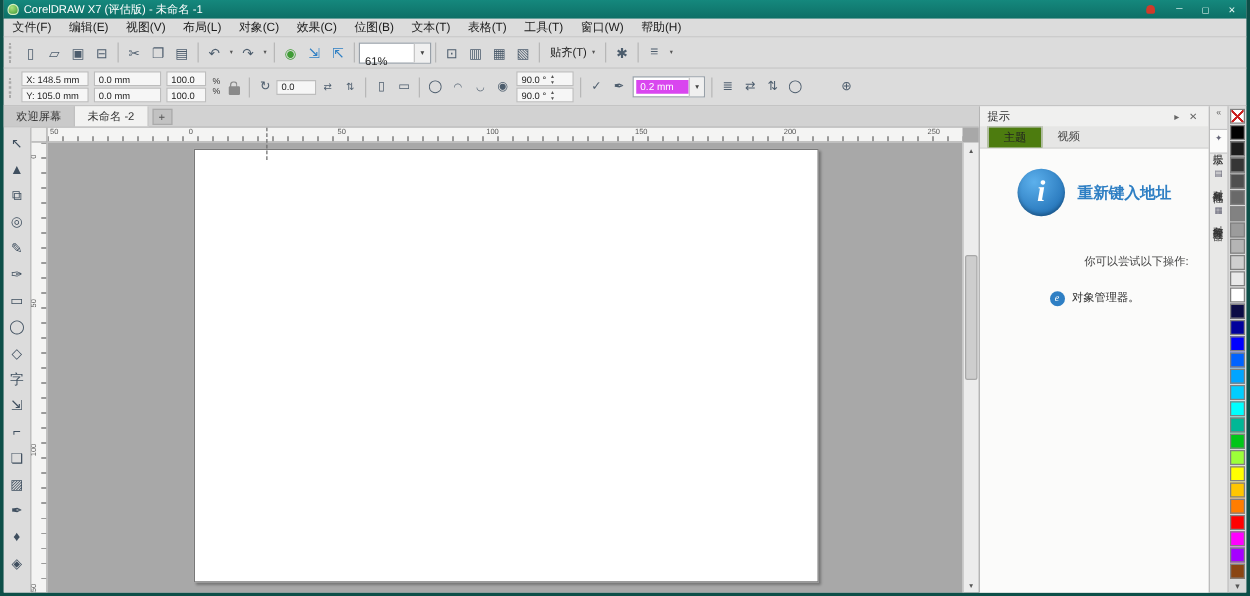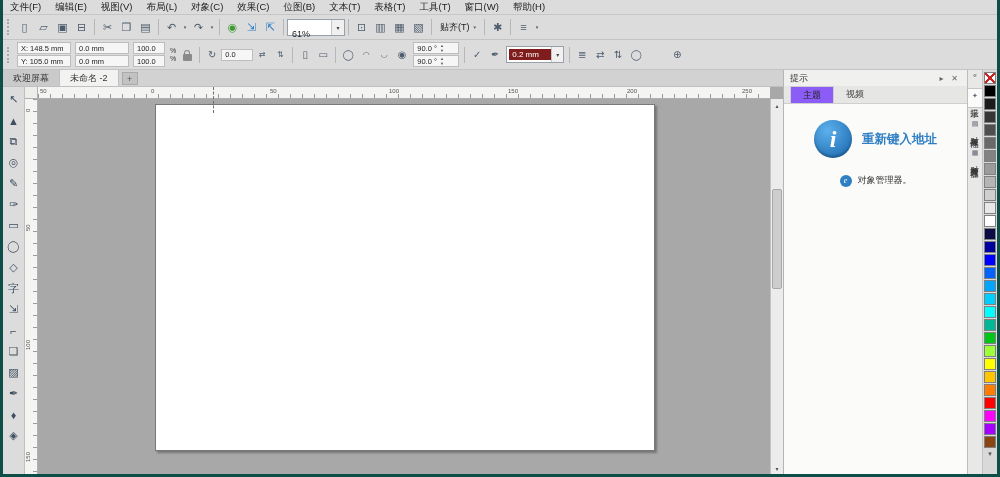--- a/index.html
+++ b/index.html
@@ -34,21 +34,21 @@
   .stack{display:flex;flex-direction:column;gap:1px;margin:0 2px;}
   .pfield{height:12px;background:#f6f6f6;border:1px solid #bdbdbd;display:flex;align-items:center;padding:0 3px;font-size:7.5px;color:#222;gap:2px;white-space:nowrap;}
   .pfield.w52{width:54px;} .pfield.w40{width:54px;} .pfield.w30{width:32px;} .pfield.w44{width:46px;}
   .pct{font-size:7px;color:#333;margin-left:1px;}
   .pbi{width:16px;height:16px;display:flex;align-items:center;justify-content:center;font-size:10px;color:#4d5d6d;margin:0 1px;}
   .pbi.small{font-size:8px;}
   .lock{width:9px;height:7px;background:#8a8a8a;border-radius:1px;position:relative;margin-top:5px;}
   .lock::before{content:"";position:absolute;top:-4px;left:1.5px;width:4px;height:4px;border:1.5px solid #8a8a8a;border-bottom:none;border-radius:3px 3px 0 0;}
   .spin{display:flex;flex-direction:column;justify-content:center;font-size:4px;color:#555;line-height:5px;margin-left:1px;}
   .outline-combo{height:17px;width:58px;background:#fff;border:1px solid #98a0a8;display:flex;align-items:center;margin:0 2px;}
-  .outline-combo .sel{background:#7f1d1d;color:#fff;font-size:8px;padding:1px 3px;margin-left:2px;flex:1;}
+  .outline-combo .sel{background:#d946ef;color:#fff;font-size:8px;padding:1px 3px;margin-left:2px;flex:1;}
   .outline-combo .arrow{width:12px;height:100%;display:flex;align-items:center;justify-content:center;font-size:6px;color:#444;border-left:1px solid #c6c6c6;background:#f0f0f0;}
   
   .main{flex:1;display:flex;min-height:0;}
   .left-col{width:936px;display:flex;flex-direction:column;min-height:0;}
   
   .tabbar{height:17px;background:#d2d2d2;border-bottom:1px solid #c0c0c0;display:flex;align-items:flex-end;font-size:9px;color:#333;flex:0 0 auto;}
   .dtab{height:16px;display:flex;align-items:center;padding:0 10px;border-right:1px solid #c0c0c0;background:#cacaca;cursor:default;}
   .dtab.active{background:#f2f2f1;}
   .addtab{width:16px;height:13px;margin:0 0 1px 3px;background:#c2c2c2;border:1px solid #aaa;display:flex;align-items:center;justify-content:center;font-size:9px;color:#555;}
   .workrow{flex:1;display:flex;min-height:0;}
@@ -70,21 +70,21 @@
   .vscroll .sarrow{position:absolute;left:0;width:12px;height:12px;display:flex;align-items:center;justify-content:center;font-size:6px;color:#555;}
   .vscroll .up{top:0;} .vscroll .down{bottom:0;}
   .vscroll .thumb{position:absolute;left:1px;top:90px;width:10px;height:100px;background:#cdcdcd;border:1px solid #a8a8a8;border-radius:2px;}
   
   .docker{width:184px;background:#f0f0ef;border-left:1px solid #b5b5b5;display:flex;flex-direction:column;flex:0 0 auto;}
   .docker-header{height:16px;display:flex;align-items:center;font-size:9px;color:#333;padding:0 6px;flex:0 0 auto;}
   .dk-sp{flex:1;}
   .dk-btn{width:13px;height:13px;display:flex;align-items:center;justify-content:center;font-size:8px;color:#666;}
   .docker-tabs{height:18px;display:flex;align-items:flex-end;background:#e6e6e5;border-bottom:1px solid #cfcfcf;font-size:9px;color:#444;padding-left:6px;flex:0 0 auto;}
   .dktab{height:17px;display:flex;align-items:center;padding:0 12px;cursor:default;}
-  .dktab.active{background:#8b5cf6;border:1px solid #cfcfcf;border-bottom:none;color:#222;}
+  .dktab.active{background:#4d7c0f;border:1px solid #cfcfcf;border-bottom:none;color:#222;}
   .docker-body{flex:1;background:#fbfbfa;padding:16px 10px 0 10px;overflow:hidden;}
   .hint-row{display:flex;align-items:center;gap:10px;justify-content:center;}
   .info-badge{width:38px;height:38px;border-radius:50%;flex:0 0 auto;
     background:radial-gradient(circle at 35% 28%,#5cb0ec,#1563aa);color:#fff;
     font-family:"Liberation Serif","DejaVu Serif",serif;font-style:italic;font-weight:bold;font-size:24px;
     display:flex;align-items:center;justify-content:center;box-shadow:inset 0 -2px 3px rgba(0,0,0,.25);}
   .hint-heading{color:#2e7fc4;font-size:12.5px;font-weight:bold;}
   .try-label{font-size:9px;color:#444;text-align:right;margin-top:30px;padding-right:6px;}
   .action-row{display:flex;align-items:center;gap:6px;justify-content:center;margin-top:16px;font-size:9px;color:#333;}
   .action-icon{width:12px;height:12px;border-radius:50%;background:#2e7fc4;color:#fff;font-size:8px;font-style:italic;font-family:"Liberation Serif","DejaVu Serif",serif;display:flex;align-items:center;justify-content:center;flex:0 0 auto;}
@@ -101,20 +101,30 @@
   .swatch.none{background:
      linear-gradient(45deg,transparent 44%,#cc2222 44%,#cc2222 56%,transparent 56%),
      linear-gradient(-45deg,transparent 44%,#cc2222 44%,#cc2222 56%,transparent 56%),#fff;}
   .pal-arrow{margin-top:2px;font-size:7px;color:#555;}
 </style>
 </head>
 <body>
 
 <div class="window">
 
+  <div class="titlebar">
+    <span class="app-icon"></span>
+    <span class="title-text">CorelDRAW X7 (评估版) - 未命名 -1</span>
+    <span class="user-btn">
+        <span class="user-glyph"></span>
+      </span>
+    <span class="winbtn">─</span>
+    <span class="winbtn">▢</span>
+    <span class="winbtn">✕</span>
+  </div>
 
   <div class="menubar">
       <span class="menu-item">文件(F)</span>
       <span class="menu-item">编辑(E)</span>
       <span class="menu-item">视图(V)</span>
       <span class="menu-item">布局(L)</span>
       <span class="menu-item">对象(C)</span>
       <span class="menu-item">效果(C)</span>
       <span class="menu-item">位图(B)</span>
       <span class="menu-item">文本(T)</span>
@@ -314,20 +324,21 @@
         </div>
         <div class="dktab">
           <span>视频</span>
         </div>
       </div>
       <div class="docker-body">
         <div class="hint-row">
           <div class="info-badge">i</div>
           <div class="hint-heading">重新键入地址</div>
         </div>
+        <div class="try-label">你可以尝试以下操作:</div>
         <div class="action-row">
           <span class="action-icon">e</span>
           <span>对象管理器。</span>
         </div>
       </div>
     </div>
 
     <div class="sidetabs">
       <span class="collapse">«</span>
     <div class="sidetab active">

